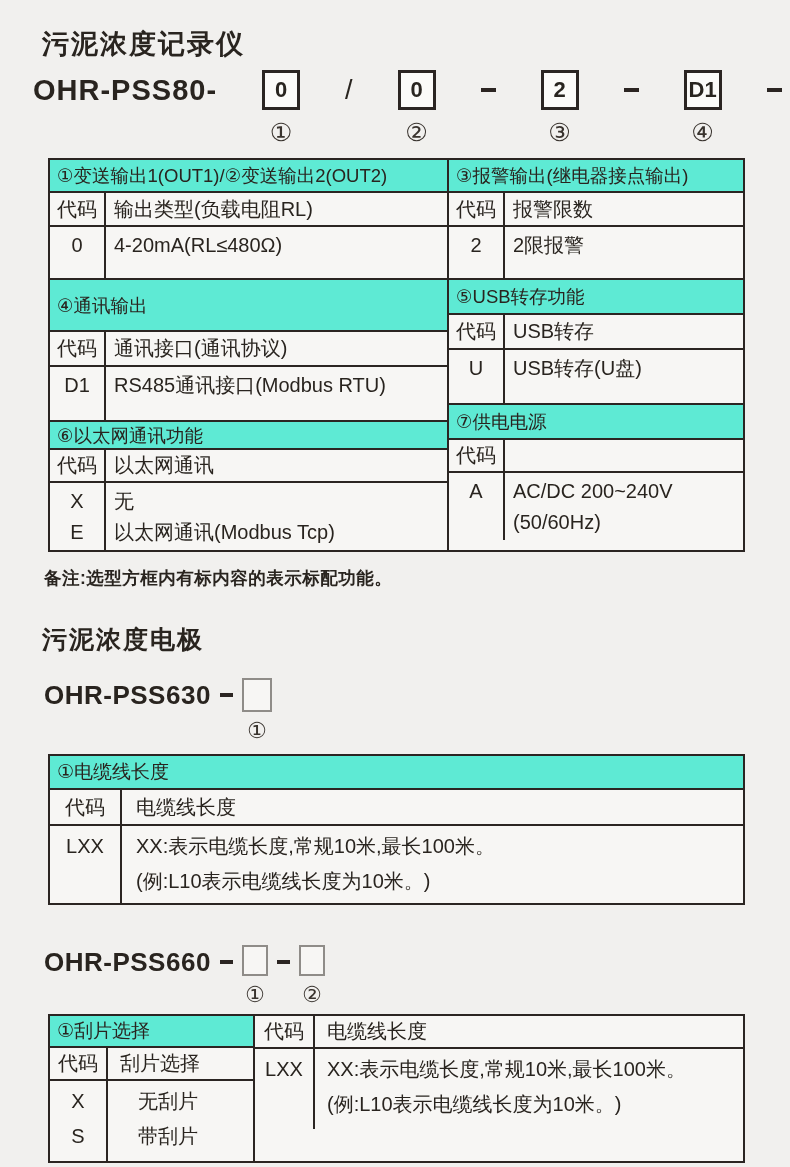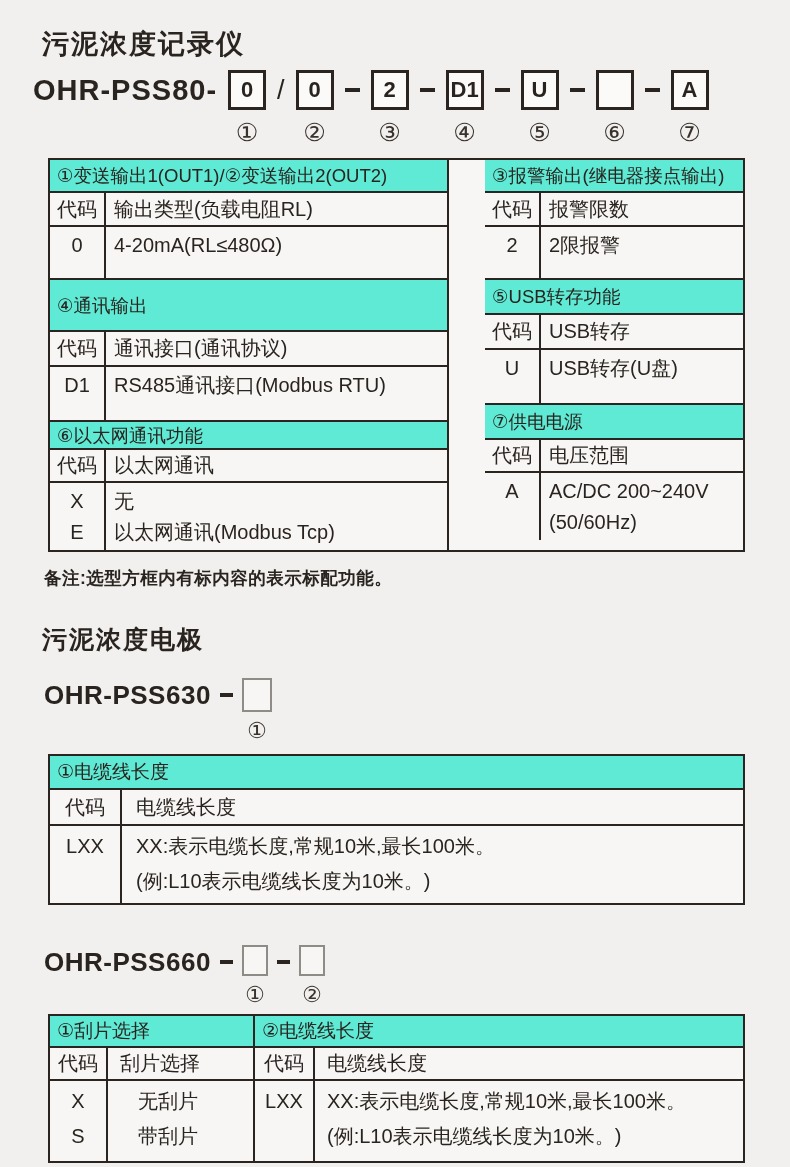--- a/index.html
+++ b/index.html
@@ -6,38 +6,38 @@
   body{
     width:790px;height:1167px;overflow:hidden;
     background:#f1f0ee;color:#29241f;
     font-family:"Liberation Sans","DejaVu Sans",sans-serif;
     position:relative;
   }
   .h1{margin:26px 0 0 42px;font-size:27px;font-weight:700;letter-spacing:2px;}
   .h2{margin:33px 0 0 42px;font-size:25px;font-weight:700;letter-spacing:2px;}
 
   
-  .model-line{display:flex;align-items:flex-start;margin:8px 0 0 33px;}
+  .model-line{display:flex;align-items:flex-start;margin:8px 0 0 33px;gap:34px;}
   .model-prefix{font-size:29px;font-weight:600;letter-spacing:1px;line-height:40px;white-space:nowrap;}
   .unit{display:flex;flex-direction:column;align-items:center;margin-left:11px;}
   .cbox{width:32px;height:34px;border:3px solid #2b2522;background:#fbfaf8;
         display:flex;align-items:center;justify-content:center;
         font-size:22px;font-weight:600;}
   .circ{margin-top:9px;font-size:25px;font-weight:400;color:#39332e;line-height:26px;}
   .sep{height:40px;display:flex;align-items:center;margin-left:11px;}
   .sep .dash{width:15px;height:4px;background:#2b2522;}
   .sep.slash{font-size:27px;font-weight:400;}
 
   
   .spec{display:flex;width:697px;margin:13px 0 0 48px;
         border:2.5px solid #2b2522;background:#f7f6f4;box-sizing:border-box;}
   .spec *{box-sizing:border-box;}
   .half{display:flex;flex-direction:column;}
   .half.left{width:399px;border-right:2.5px solid #2b2522;}
-  .half.right{flex:1;padding-left:36px;}
+  .half.right{flex:1;}
   .sec-h{background:#5eead4;border-bottom:2px solid #2b2522;
          display:flex;align-items:center;padding-left:7px;
          font-size:18.5px;white-space:nowrap;overflow:hidden;}
   .row{display:flex;border-bottom:2px solid #2b2522;font-size:20px;}
   .row.nb{border-bottom:none;}
   .codecol{width:56px;border-right:2px solid #2b2522;
            display:flex;flex-direction:column;align-items:center;}
   .desccol{flex:1;padding-left:8px;display:flex;flex-direction:column;}
   .vcent{justify-content:center;}
   .vtop{justify-content:flex-start;padding-top:3px;}
@@ -205,23 +205,20 @@
           <span class="ln">U</span>
         </div>
       <div class="desccol vtop">
           <span class="ln">USB转存(U盘)</span>
         </div>
     </div>
 
     <div class="sec-h" style="height:35px">⑦供电电源</div>
     <div class="row" style="height:33px">
       <div class="codecol vcent">代码</div>
-      <div class="desccol vcent">
-          <span class="ln">电压范围</span>
-        </div>
     </div>
     <div class="row nb" style="height:67px">
       <div class="codecol vtop">
         <span class="ln">A</span>
         <span class="ln"></span>
       </div>
       <div class="desccol vtop">
         <span class="ln">AC/DC 200~240V</span>
         <span class="ln">(50/60Hz)</span>
       </div>
@@ -295,21 +292,20 @@
         <span class="ln2">X</span>
         <span class="ln2">S</span>
       </div>
       <div class="desccol vtop" style="padding-left:30px">
         <span class="ln2">无刮片</span>
         <span class="ln2">带刮片</span>
       </div>
     </div>
   </div>
   <div class="halfR">
-    <div class="sec-h" style="height:32px">②电缆线长度</div>
     <div class="row" style="height:33px">
       <div class="codecol w60 vcent">代码</div>
       <div class="desccol vcent" style="padding-left:12px">
           <span class="ln2">电缆线长度</span>
         </div>
     </div>
     <div class="row nb" style="height:80px">
       <div class="codecol w60 vtop">
           <span class="ln2">LXX</span>
         </div>

